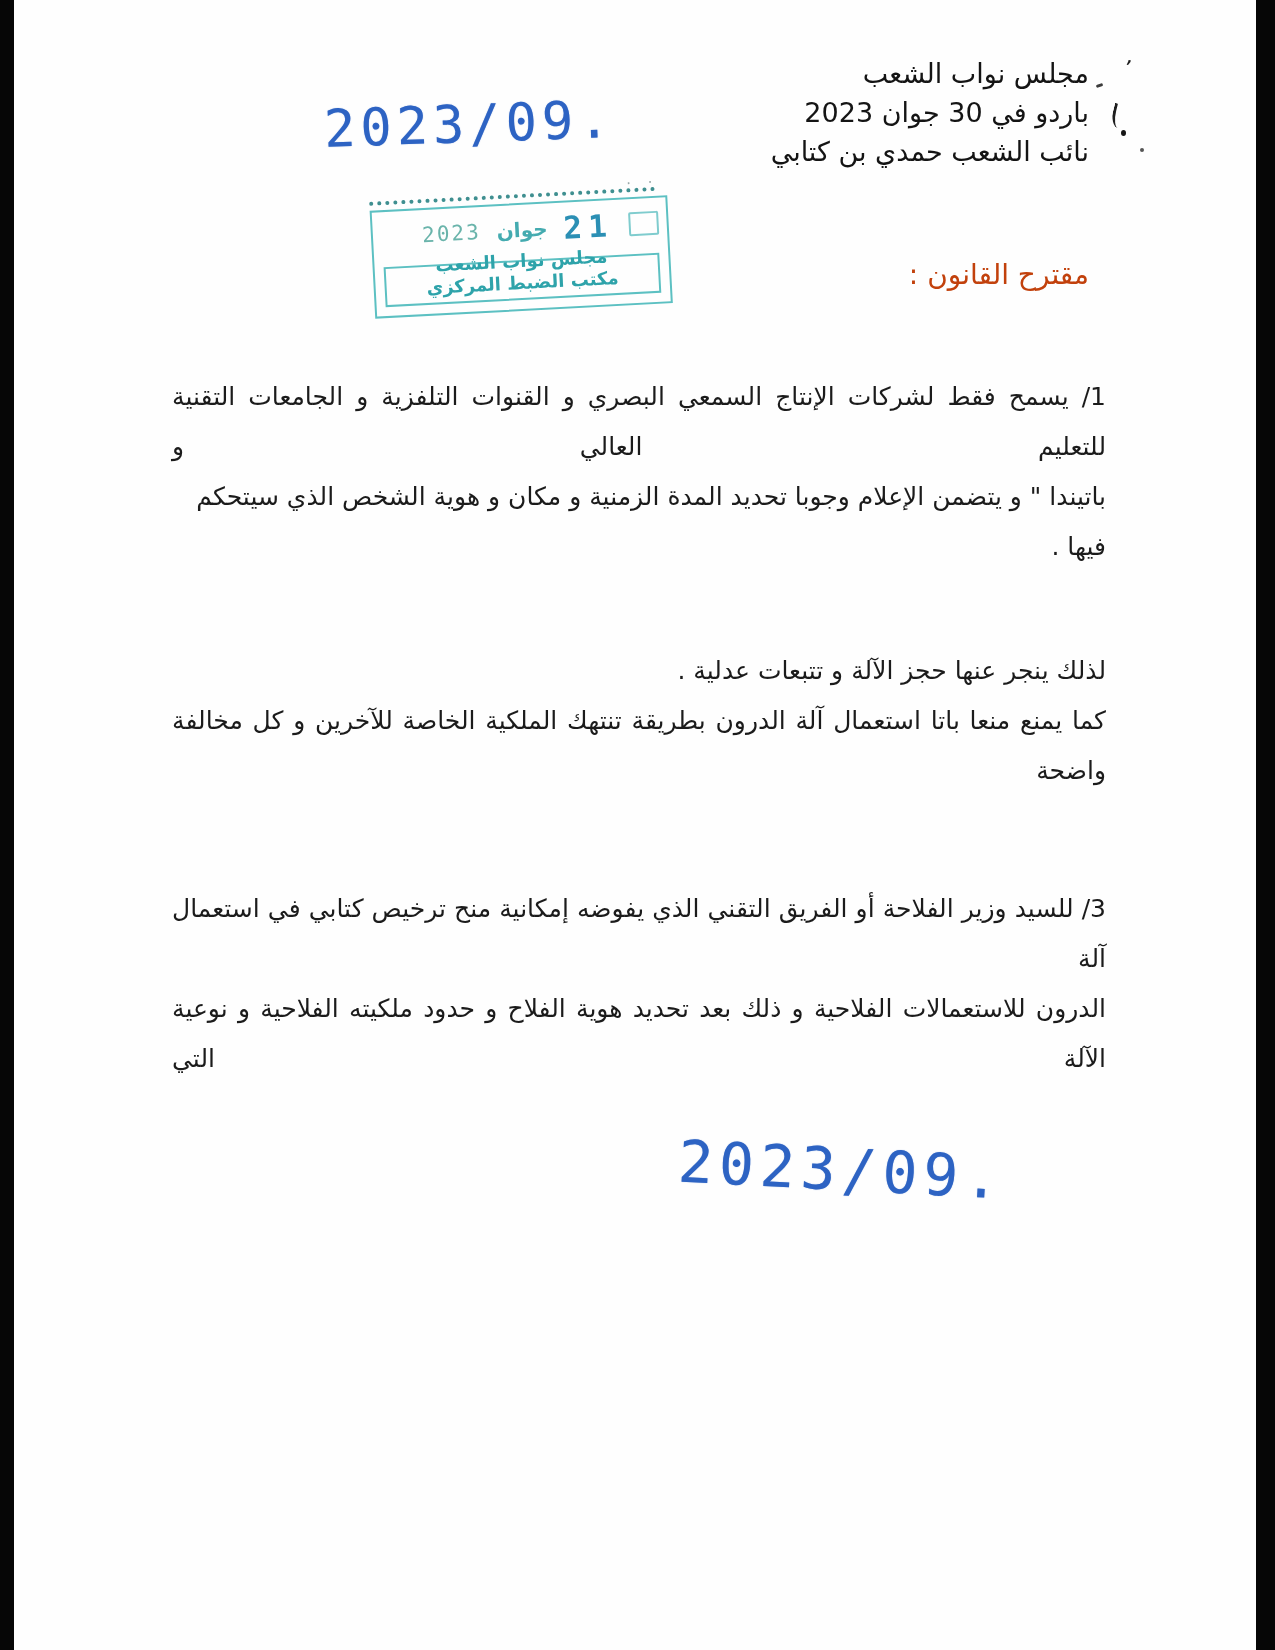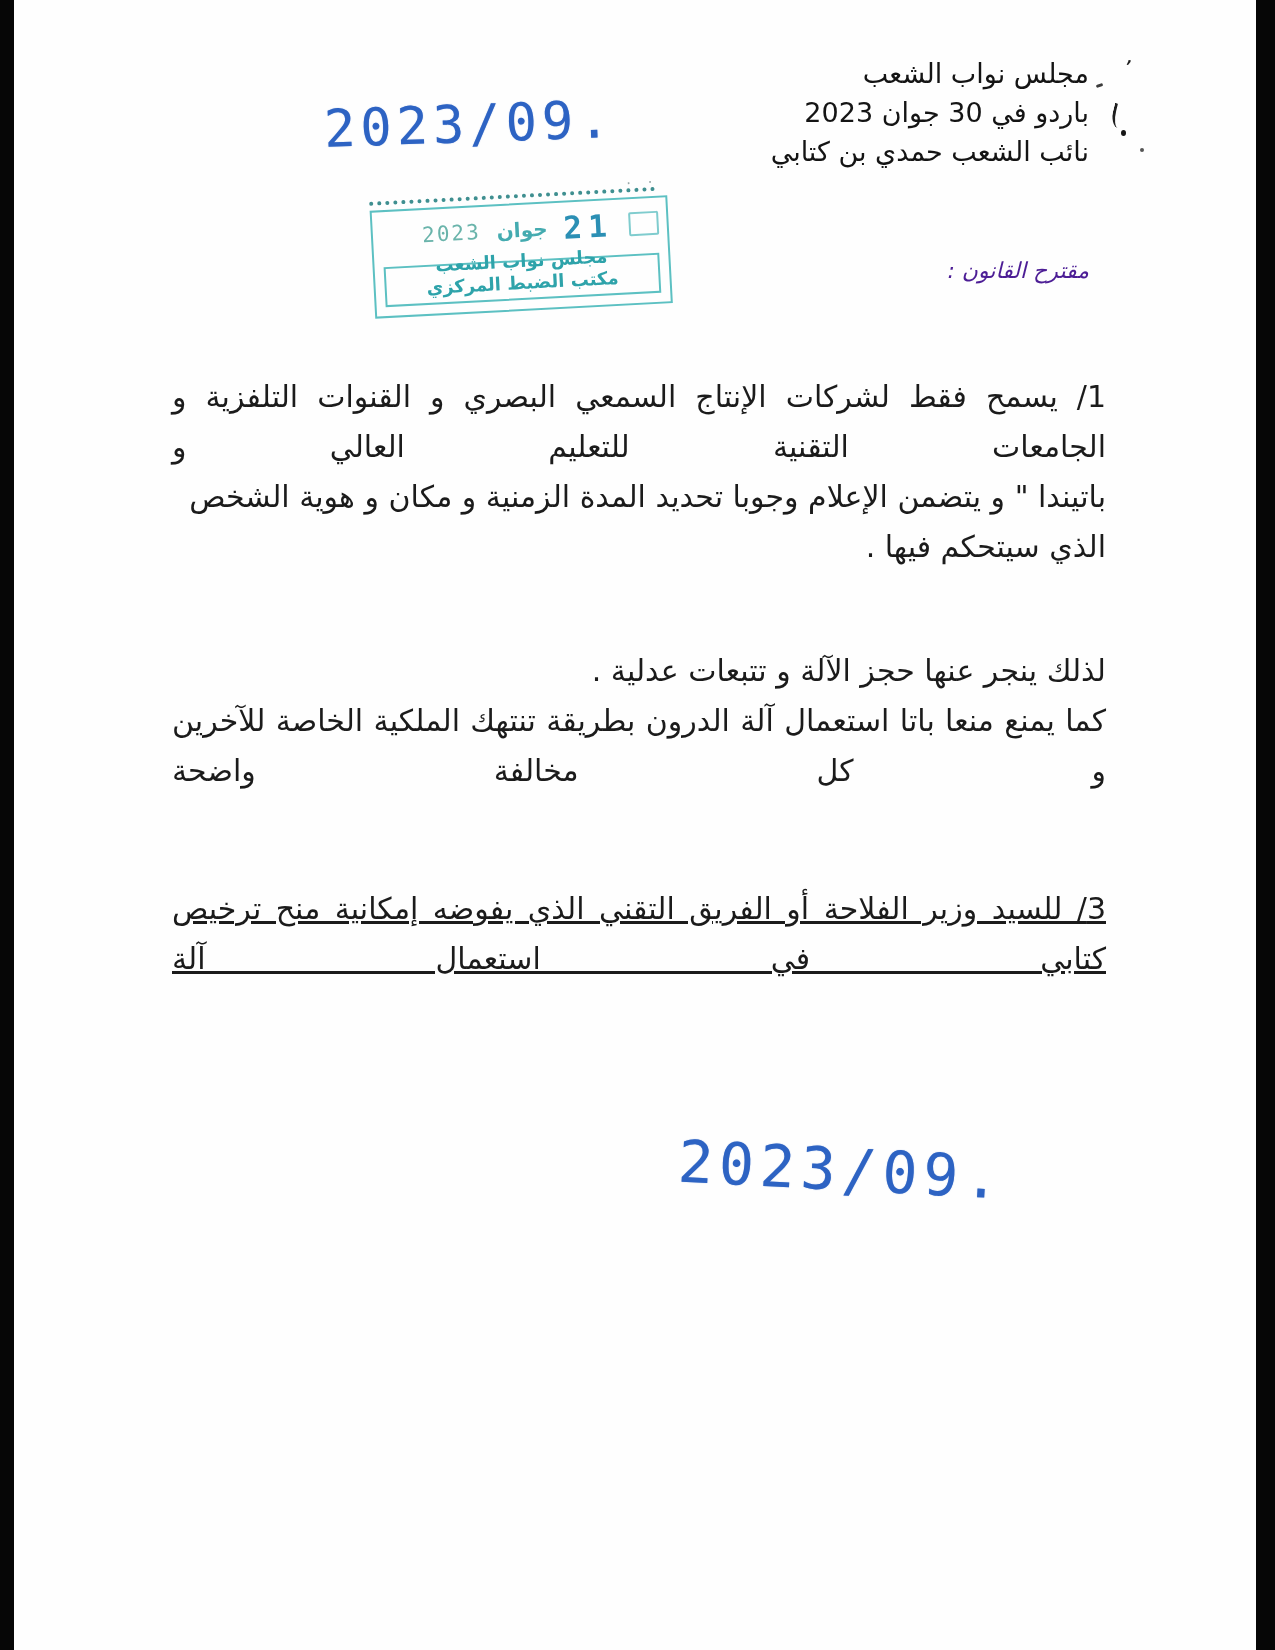--- a/index.html
+++ b/index.html
@@ -65,33 +65,33 @@
     border:2px solid #5cc0c2; margin:10px 9px 9px 9px; padding:0 4px 4px 4px;
     text-align:center; direction:rtl;
     color:#2ea3aa; font-size:18px; font-weight:bold;
     line-height:22px; letter-spacing:1.5px;
   }
   .stamp-office .l1 { margin-top:-12px; }
 
   
   .subject {
     position:absolute; top:258px; right:186px;
-    direction:rtl; font-size:22px; color:#4c1d95;font-style:italic;
+    direction:rtl; font-size:28px; color:#c2410c;
   }
 
   
   .para {
     position:absolute; left:172px; width:934px;
-    direction:rtl; font-size:30px; color:#1b1b1b;
+    direction:rtl; font-size:25px; color:#1b1b1b;
   }
   .pline { line-height:50px; text-align:justify; text-align-last:justify; }
   .pline-last { text-align:right; text-align-last:right; }
   .para-1 { top:372px; }
   .para-2 { top:646px; }
-  .para-3 { top:884px;text-decoration:underline; }
+  .para-3 { top:884px; }
 
   
   .ink { position:absolute; color:#1d1d1d; }
   .ink-m1 { left:1124px; top:56px; font-size:22px; transform:rotate(12deg); }
   .ink-m2 { left:1096px; top:84px; width:7px; height:3px; background:#3c3c3c; border-radius:2px; transform:rotate(-18deg); }
   .ink-m3 { left:1112px; top:104px; width:10px; height:24px; border-left:3px solid #1e1e1e; border-radius:0 0 0 70%; transform:rotate(14deg); }
   .ink-m4 { left:1121px; top:130px; width:5px; height:6px; background:#161616; border-radius:50%; }
   .ink-m5 { left:1140px; top:148px; width:4px; height:4px; background:#555; border-radius:50%; }
 </style>
 </head>
@@ -138,15 +138,16 @@
   <div class="pline pline-last">باتيندا " و يتضمن الإعلام وجوبا تحديد المدة الزمنية و مكان و هوية الشخص الذي سيتحكم فيها .</div>
 </div>
 
 <div class="para para-2">
   <div class="pline pline-last">لذلك ينجر عنها حجز الآلة و تتبعات عدلية .</div>
   <div class="pline">كما يمنع منعا باتا استعمال آلة الدرون بطريقة تنتهك الملكية الخاصة للآخرين و كل مخالفة واضحة</div>
 </div>
 
 <div class="para para-3">
   <div class="pline">3/ للسيد وزير الفلاحة أو الفريق التقني الذي يفوضه إمكانية منح ترخيص كتابي في استعمال آلة</div>
+  <div class="pline">الدرون للاستعمالات الفلاحية و ذلك بعد تحديد هوية الفلاح و حدود ملكيته الفلاحية و نوعية الآلة التي</div>
 </div>
 
 <div class="refnum refnum-bottom">2023/09.</div>
 
 </body></html>

